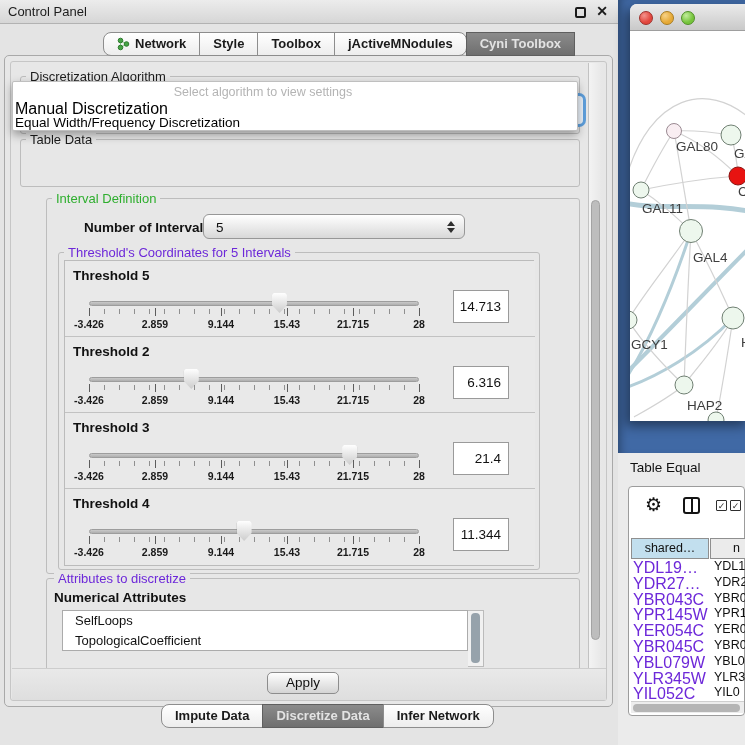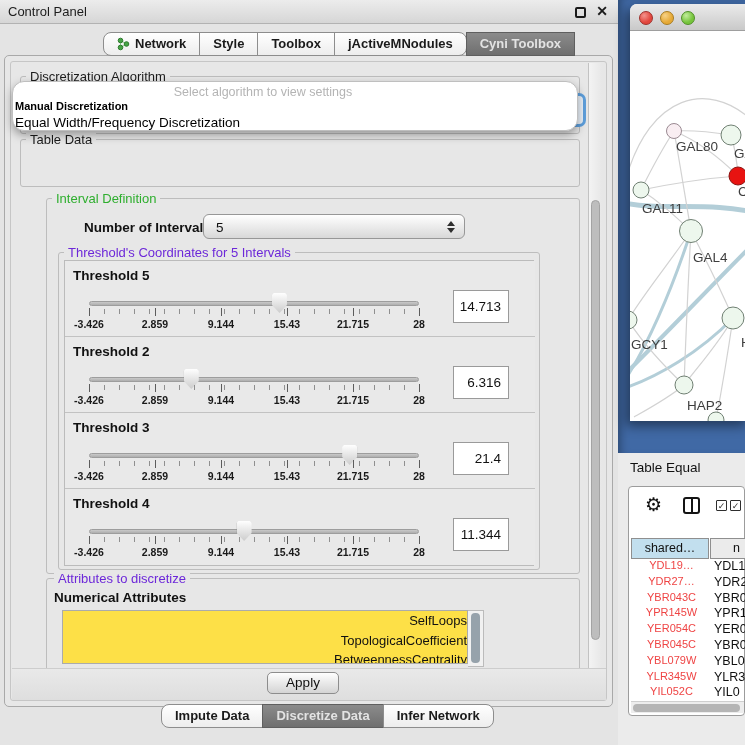--- a/index.html
+++ b/index.html
@@ -37,45 +37,45 @@
 
   .combo { border:1px solid #979797; border-radius:6px; background:linear-gradient(#ffffff,#d8d8d8);
     font-size:13.5px; color:#111; }
   .combo .val { position:absolute; left:12px; top:50%; transform:translateY(-50%); }
   .spinner { position:absolute; right:9px; top:50%; transform:translateY(-50%); }
   .spin-up { width:0; height:0; border-left:4px solid transparent; border-right:4px solid transparent; border-bottom:5px solid #2f2f2f; margin-bottom:2px; }
   .spin-dn { width:0; height:0; border-left:4px solid transparent; border-right:4px solid transparent; border-top:5px solid #2f2f2f; }
 
   
   .focus-ring { left:552px; top:93px; width:34px; height:34px; border:3px solid #5e9fdc; border-radius:7px; background:#e9f0f8; }
-  .popup { left:12px; top:81px; width:566px; height:50px; background:#fff; border:1px solid #bfbfbf; border-radius:12px;
+  .popup { left:12px; top:81px; width:566px; height:50px; background:#fff; border:1px solid #bfbfbf; border-radius:2px;
     box-shadow:0 4px 10px rgba(0,0,0,.35); z-index:5; }
   .popup .hint { position:absolute; left:0; top:3px; width:500px; text-align:center; font-size:12.5px; color:#b4b4b4; }
-  .popup .opt1 { position:absolute; left:2px; top:18px; font-size:11px; font-weight:bold; color:#000; }
+  .popup .opt1 { position:absolute; left:2px; top:18px; font-size:16px; font-weight:normal; color:#000; }
   .popup .opt2 { position:absolute; left:2px; top:33px; font-size:13.5px; color:#000; }
 
   
   .throw { position:relative; width:470px; height:76px; border-bottom:1px solid #c2c2c2; background:#e9e9e9; }
   .throw:last-child { border-bottom:none; }
   .throw .tlabel { position:absolute; left:8px; top:7px; font-size:13.5px; font-weight:bold; color:#111; }
   .sl-track { position:absolute; left:24px; top:40px; width:330px; height:5px; border:1px solid #9d9d9d;
     border-radius:3px; background:linear-gradient(#c9c9c9,#aeaeae); }
   .sl-thumb { position:absolute; top:32px; width:15px; height:20px;
     background:linear-gradient(#fefefe,#cccccc);
     clip-path:polygon(50% 100%,0 60%,0 10%,12% 0,88% 0,100% 10%,100% 60%);
     filter:drop-shadow(0 0 1px #7e7e7e); }
   .tickminor { position:absolute; left:24px; top:48px; width:332px; height:5px;
     background:repeating-linear-gradient(90deg,#8f8f8f 0,#8f8f8f 1px,transparent 1px,transparent 15px); }
   .tickmajor { position:absolute; top:47px; width:1px; height:8px; background:#5c5c5c; }
   .tick-lab { position:absolute; top:57px; transform:translateX(-50%); font-size:10.5px; font-weight:bold; color:#1a1a1a; white-space:nowrap; }
   .valbox { position:absolute; left:388px; top:29px; width:56px; height:33px; background:#fff; border:1px solid #9a9a9a;
     font-size:13.5px; color:#111; text-align:right; line-height:31px; padding-right:7px; }
 
   
-  .attlist { left:62px; top:610px; width:406px; height:54px; background:#fde047; border:1px solid #ababab; overflow:hidden;text-align:right; }
+  .attlist { left:62px; top:610px; width:406px; height:41px; background:#ffffff; border:1px solid #ababab; overflow:hidden; }
   .attlist .it { padding-left:12px; font-size:13px; color:#111; line-height:19.5px; white-space:nowrap; }
   .attscroll { left:468px; top:610px; width:16px; height:57px; background:#f1f1f1; border:1px solid #bbb; border-left:none; }
   .attscroll .thumb { position:absolute; left:3px; top:2px; width:9px; height:50px; background:#96a2ab; border-radius:4px; }
 
   .applystrip { left:12px; top:668px; width:594px; height:32px; background:linear-gradient(#e9e9e9,#dedede); border-top:1px solid #cdcdcd; }
   .btn { border:1px solid #8d8d8d; border-radius:5px; background:linear-gradient(#fefefe,#d4d4d4);
     font-size:13.5px; color:#111; text-align:center; }
 
   
   .rightside { left:618px; top:0; width:127px; height:745px; background:#ebebeb; }
@@ -92,21 +92,21 @@
   .tp-panel { position:absolute; left:10px; top:486px; width:117px; height:230px; background:#fff;
     border:1px solid #9c9c9c; border-radius:4px; }
   .tp-col-icon { position:absolute; width:17px; height:17px; border:2px solid #141414; border-radius:3px; }
   .tp-col-icon::after { content:""; position:absolute; left:50%; top:0; width:2px; height:100%; background:#141414; transform:translateX(-50%); }
   .cbx { position:absolute; width:11px; height:11px; border:1.5px solid #2e2e2e; border-radius:1px;
     font-size:9px; line-height:10px; text-align:center; color:#2e2e2e; }
   .tp-hcell { position:absolute; top:51px; height:21px; border:1px solid #8f8f8f; font-size:12.5px; color:#111;
     text-align:center; line-height:19px; overflow:hidden; }
   .tp-rows { position:absolute; left:2px; top:72px; width:115px; height:142px; overflow:hidden; }
   .tp-row { position:relative; height:15.8px; }
-  .tp-c1 { position:absolute; left:2px; width:77px; text-align:center; font-size:11px; color:#ef4444; }
+  .tp-c1 { position:absolute; left:2px; width:77px; font-size:16px; color:#6d28d9; }
   .tp-c2 { position:absolute; left:83px; width:40px; font-size:12.5px; color:#111; white-space:nowrap; }
   .hscroll { position:absolute; left:2px; top:214px; width:113px; height:12px; background:#ededed; border-top:1px solid #cfcfcf; }
   .hscroll .thumb { position:absolute; left:2px; top:2px; width:107px; height:8px; background:#b5b5b5; border-radius:4px; }
 
   svg text { font-family:"Liberation Sans",sans-serif; }
 </style>
 </head>
 <body>
 
 <div class="screen">

